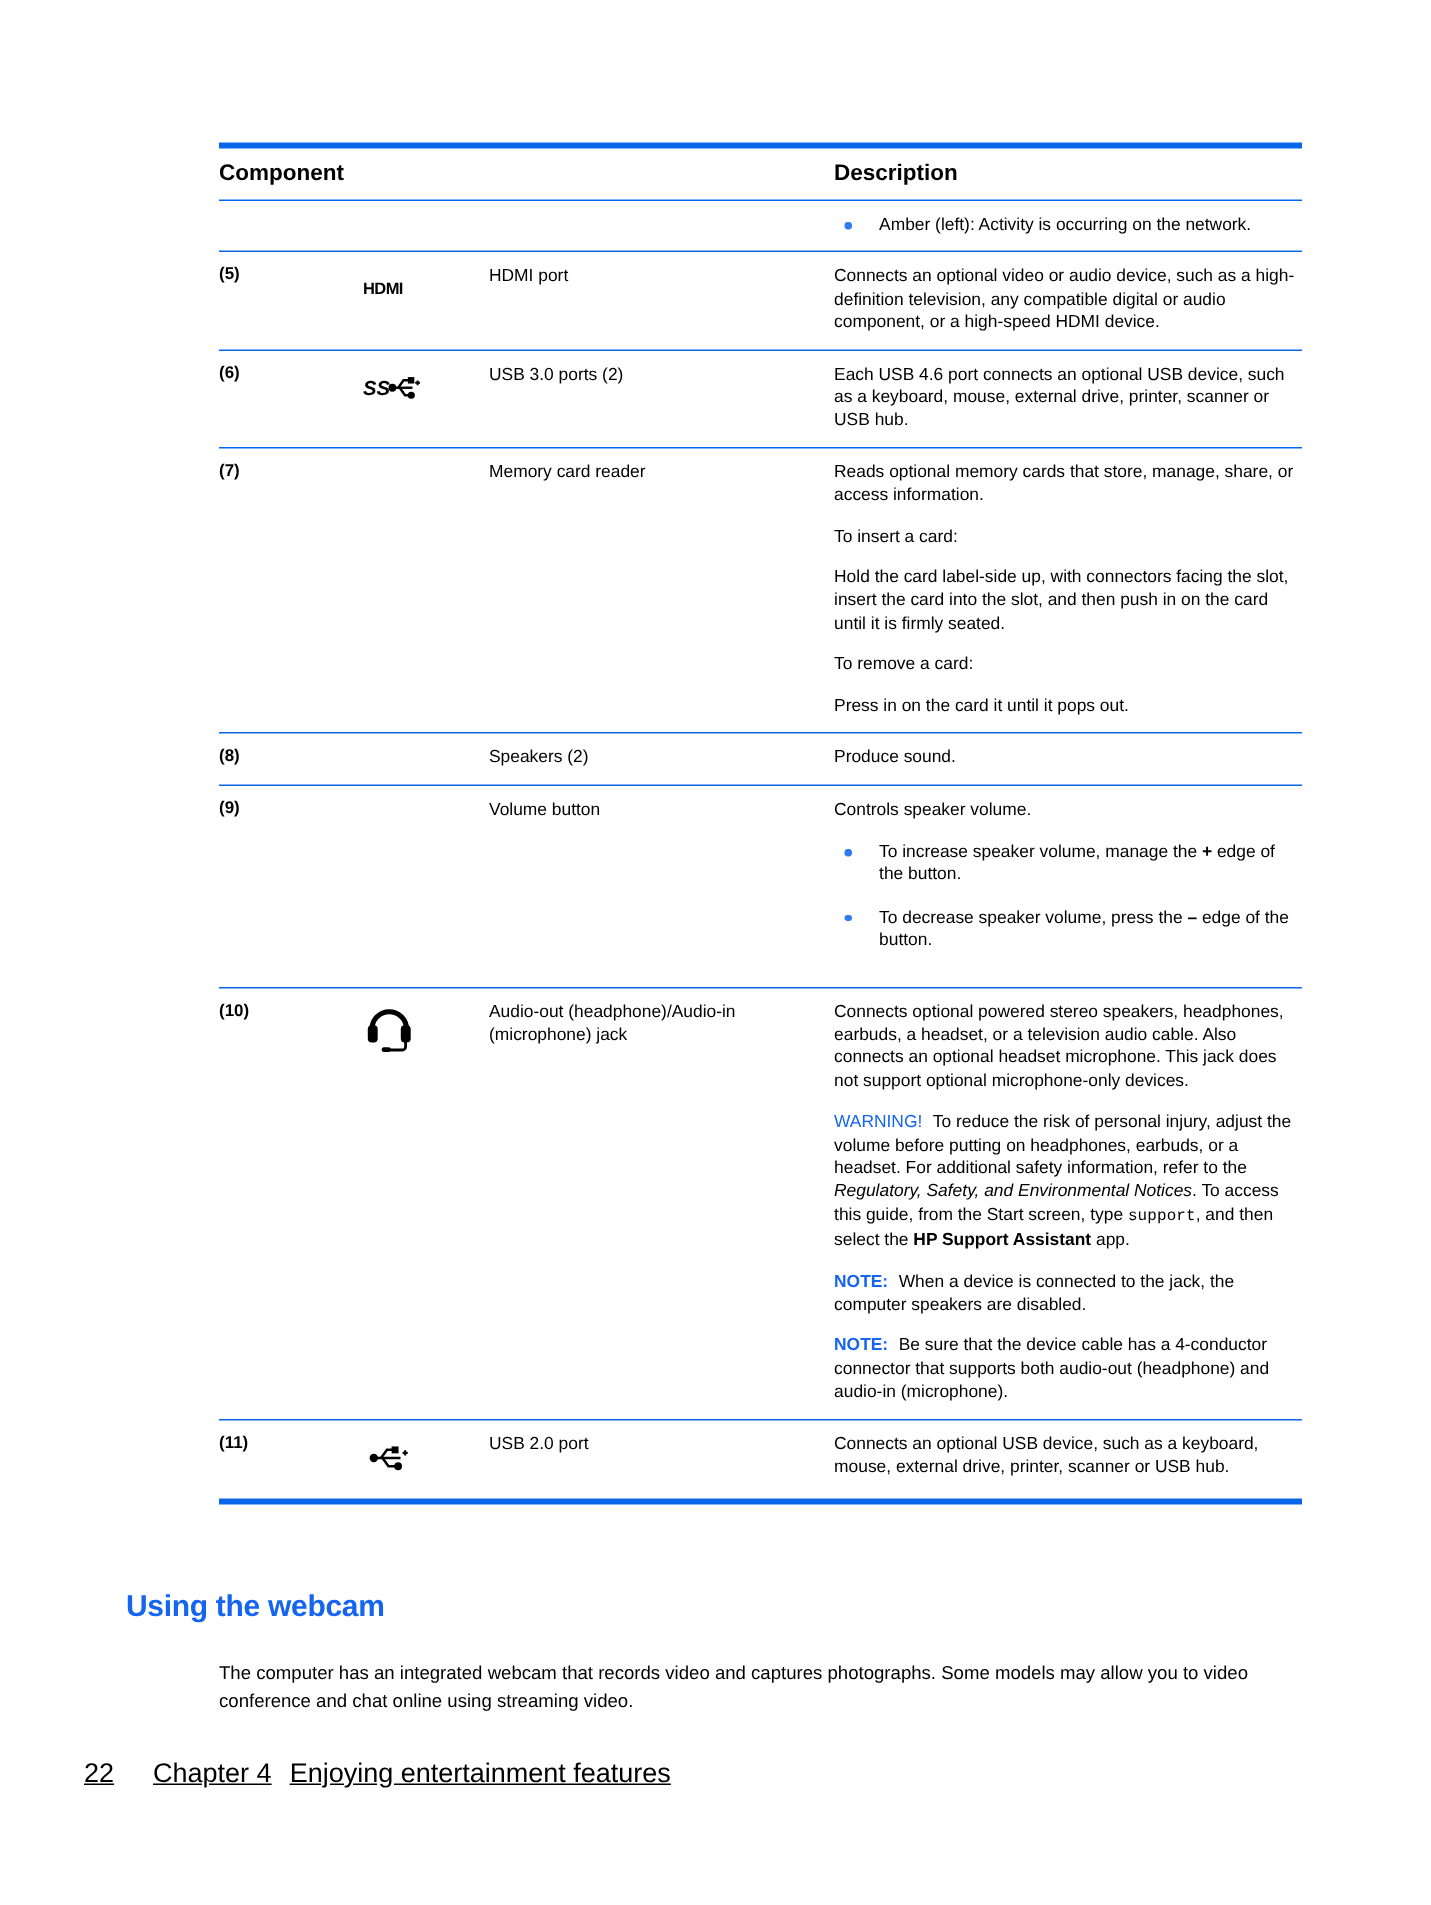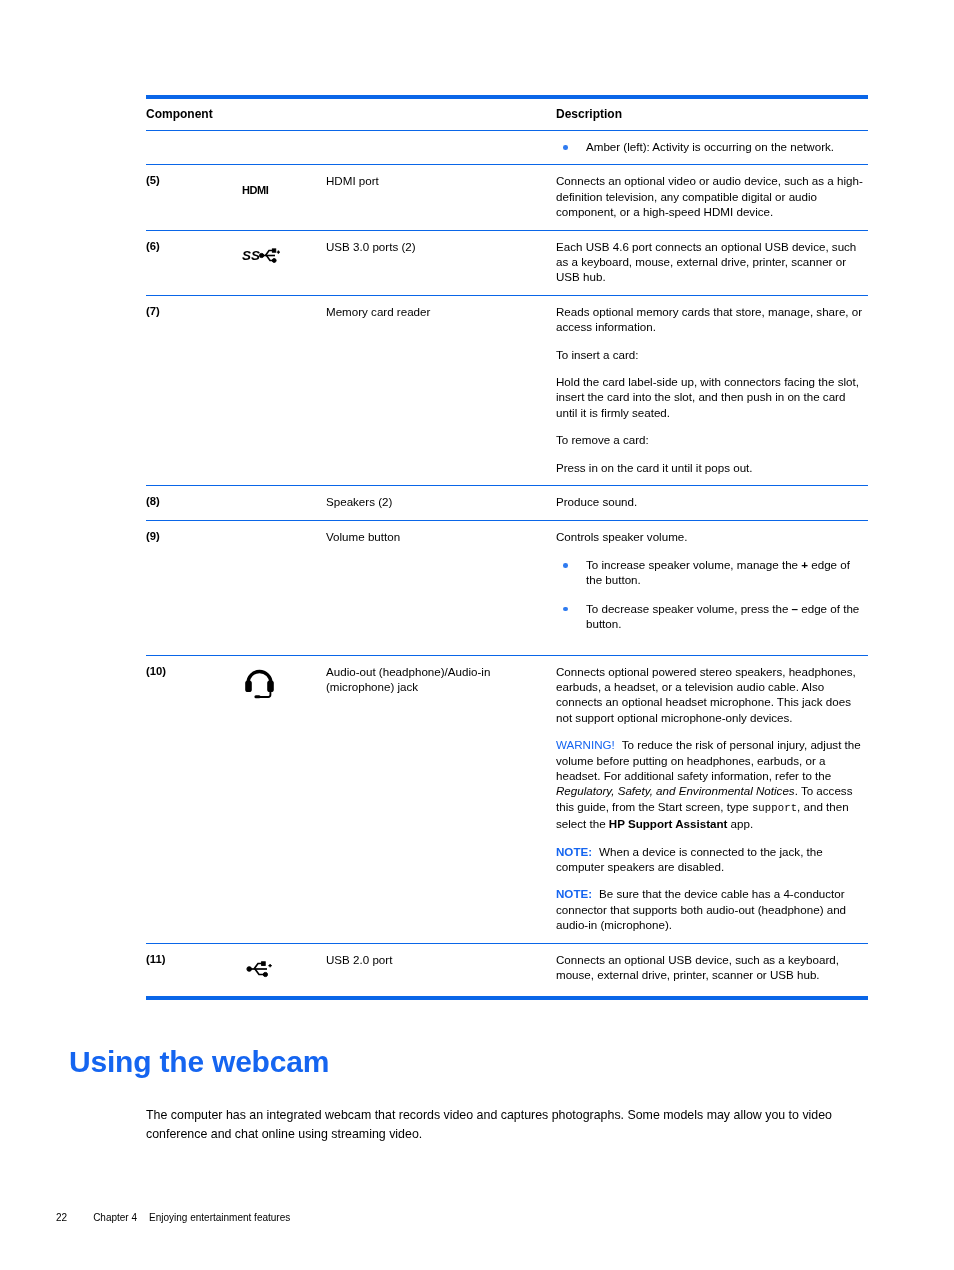--- a/index.html
+++ b/index.html
@@ -32,21 +32,21 @@
     border-collapse: collapse;
     table-layout: fixed;
   }
   .comp-table .c-num   { width: 78px; }
   .comp-table .c-icon  { width: 102px; }
   .comp-table .c-name  { width: 230px; }
   .comp-table .c-desc  { width: 312px; }
 
   .comp-table thead th {
     text-align: left;
-    font-size: 12px;
+    font-size: 15px;
     font-weight: bold;
     padding: 8px 0 9px 0;
     border-top: 4px solid #0a66e8;
     border-bottom: 1.6px solid #0a66e8;
     vertical-align: bottom;
   }
   .comp-table tbody td {
     font-size: 11.6px;
     line-height: 15.4px;
     padding: 8px 10px 10px 0;
@@ -125,44 +125,45 @@
     border-left: 6px solid transparent;
     border-right: 6px solid transparent;
     border-bottom: 9px solid #fff;
   }
 
   
   .h1 {
     position: absolute;
     left: 68px;
     top: 1044px;
-    margin: 1px;
-    font-size: 30px;
+    margin: 16px;
+    font-size: 20px;
     font-weight: bold;
     color: #1565f0;
     letter-spacing: -0.2px;
   }
   .body-para {
     position: absolute;
     left: 146px;
     top: 1094px;
     width: 724px;
     font-size: 12.4px;
     line-height: 19px;
     color: #000;
   }
 
   
   .footer {
     position: absolute;
     left: 56px;
-    top: 1212px;
-    font-size: 10px;
+    top: 1172px;
+    font-size: 18px;
     color: #000;
     white-space: pre;
+    text-decoration: underline;
   }
   .footer .pg { }
   .footer .sp1 { display: inline-block; width: 26px; }
   .footer .sp2 { display: inline-block; width: 12px; }
 </style>
 </head>
 <body>
 
 <div class="page">
 

